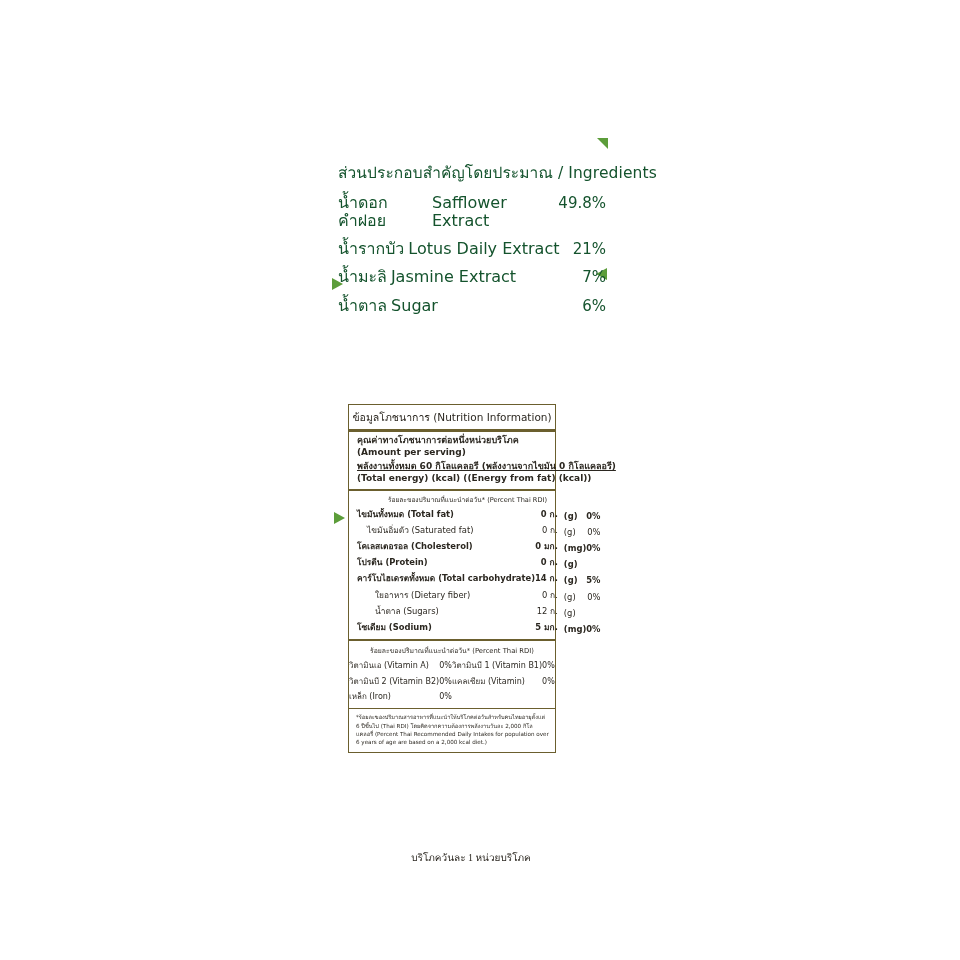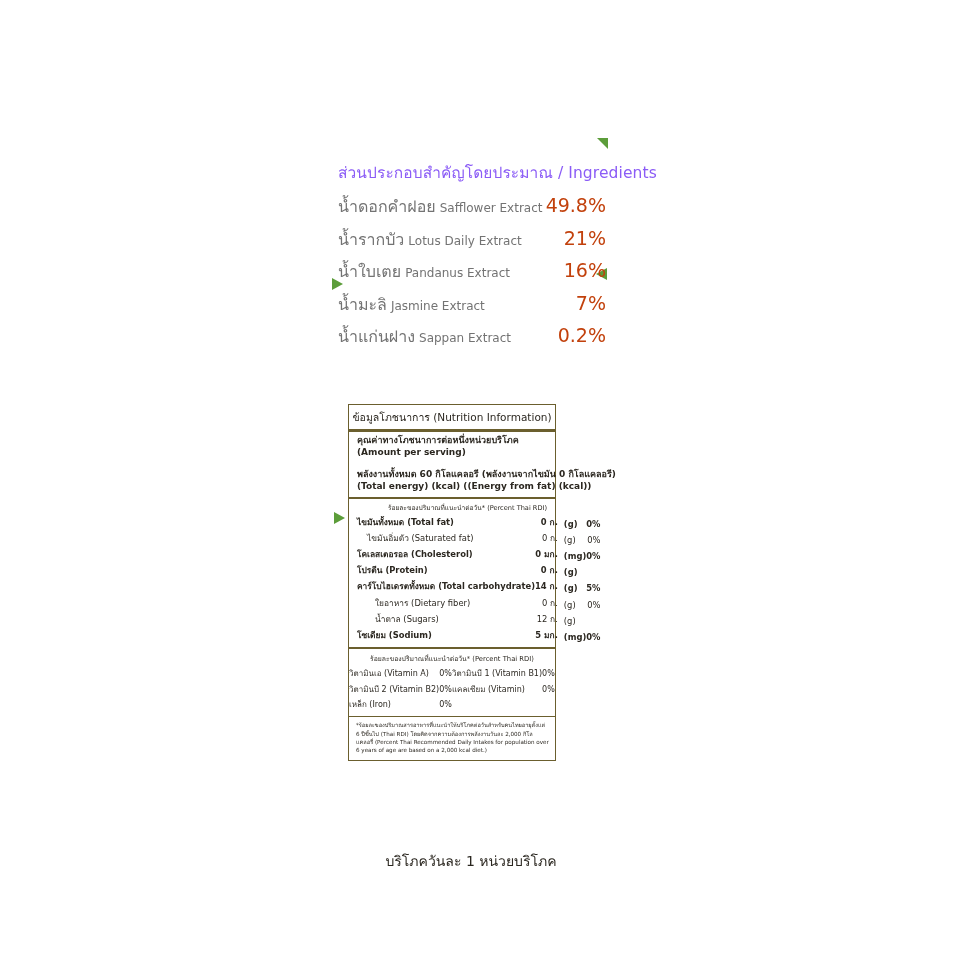--- a/index.html
+++ b/index.html
@@ -25,48 +25,48 @@
 
   
   .ingredients-wrap {
     position: absolute;
     left: 338px;
     top: 160px;
     width: 268px;
   }
   .ingredients-title {
     font-size: 15.5px;
-    color: #8b5cf6;
+    color: #14532d;
     letter-spacing: 0.1px;
     white-space: nowrap;
     margin-bottom: 9px;
   }
   .ing-row {
     display: flex;
     align-items: baseline;
     justify-content: space-between;
     margin-bottom: 10.5px;
   }
   .ing-names {
     display: flex;
     align-items: baseline;
     gap: 4px;
-    color: #737373;
+    color: #14532d;
   }
   .ing-th {
     font-size: 16px;
     line-height: 1.1;
   }
   .ing-en {
-    font-size: 12px;
+    font-size: 16px;
     line-height: 1.1;
   }
   .ing-pct {
-    font-size: 19px;
-    color: #c2410c;
+    font-size: 15px;
+    color: #14532d;
     white-space: nowrap;
   }
 
   
   .arrow {
     position: absolute;
     width: 0; height: 0;
     border-top: 6px solid transparent;
     border-bottom: 6px solid transparent;
   }
@@ -166,22 +166,23 @@
     padding: 4px 6px 5px 7px;
     text-align: left;
   }
 
   .serve-note {
     position: absolute;
     left: 348px;
     top: 850px;
     width: 246px;
     text-align: center;
-    font-size: 14px;
+    font-size: 10px;
     color: #2b2720;
+    font-family: Liberation Serif, serif;
   }
 </style>
 </head>
 <body>
 
 <div id="page">
 
   <div class="corner-mark" style="left:597px; top:138px;"></div>
   <div class="arrow arrow-left" style="left:596px; top:268px;"></div>
   <div class="arrow arrow-right" style="left:332px; top:278px;"></div>
@@ -199,58 +200,51 @@
     </div>
 
     <div class="ing-row">
       <div class="ing-names">
         <span class="ing-th">น้ำรากบัว</span>
         <span class="ing-en">Lotus Daily Extract</span>
       </div>
       <div class="ing-pct">21%</div>
     </div>
 
-    <div class="ing-row">
-      <div class="ing-names">
-        <span class="ing-th">น้ำใบเตย</span>
-        <span class="ing-en">Pandanus Extract</span>
-      </div>
-      <div class="ing-pct">16%</div>
-    </div>
 
     <div class="ing-row">
       <div class="ing-names">
         <span class="ing-th">น้ำมะลิ</span>
         <span class="ing-en">Jasmine Extract</span>
       </div>
       <div class="ing-pct">7%</div>
     </div>
 
-
     <div class="ing-row">
       <div class="ing-names">
-        <span class="ing-th">น้ำแก่นฝาง</span>
-        <span class="ing-en">Sappan  Extract</span>
+        <span class="ing-th">น้ำตาล</span>
+        <span class="ing-en">Sugar</span>
       </div>
-      <div class="ing-pct">0.2%</div>
-    </div>
+      <div class="ing-pct">6%</div>
+    </div>
+
   </div>
 
   <div class="nutrition">
 
     <div class="nf-title">ข้อมูลโภชนาการ (Nutrition Information)</div>
     <div class="nf-hr"></div>
 
 
     <div class="nf-hr-thick"></div>
 
     <div class="nf-sec">
       <div class="nf-line bold">คุณค่าทางโภชนาการต่อหนึ่งหน่วยบริโภค</div>
       <div class="nf-line bold">(Amount per serving)</div>
-      <div class="nf-line bold" style="margin-top:10px;">พลังงานทั้งหมด 60 กิโลแคลอรี (พลังงานจากไขมัน 0 กิโลแคลอรี)</div>
+      <div class="nf-line bold" style="margin-top:2px;text-decoration:underline;">พลังงานทั้งหมด 60 กิโลแคลอรี (พลังงานจากไขมัน 0 กิโลแคลอรี)</div>
       <div class="nf-line bold">(Total energy)     (kcal)        ((Energy from fat)  (kcal))</div>
     </div>
 
     <div class="nf-hr-thick"></div>
 
     <div class="rdi-head">ร้อยละของปริมาณที่แนะนำต่อวัน* (Percent Thai RDI)</div>
 
     <table class="nf-table">
       <tbody>
         <tr>

